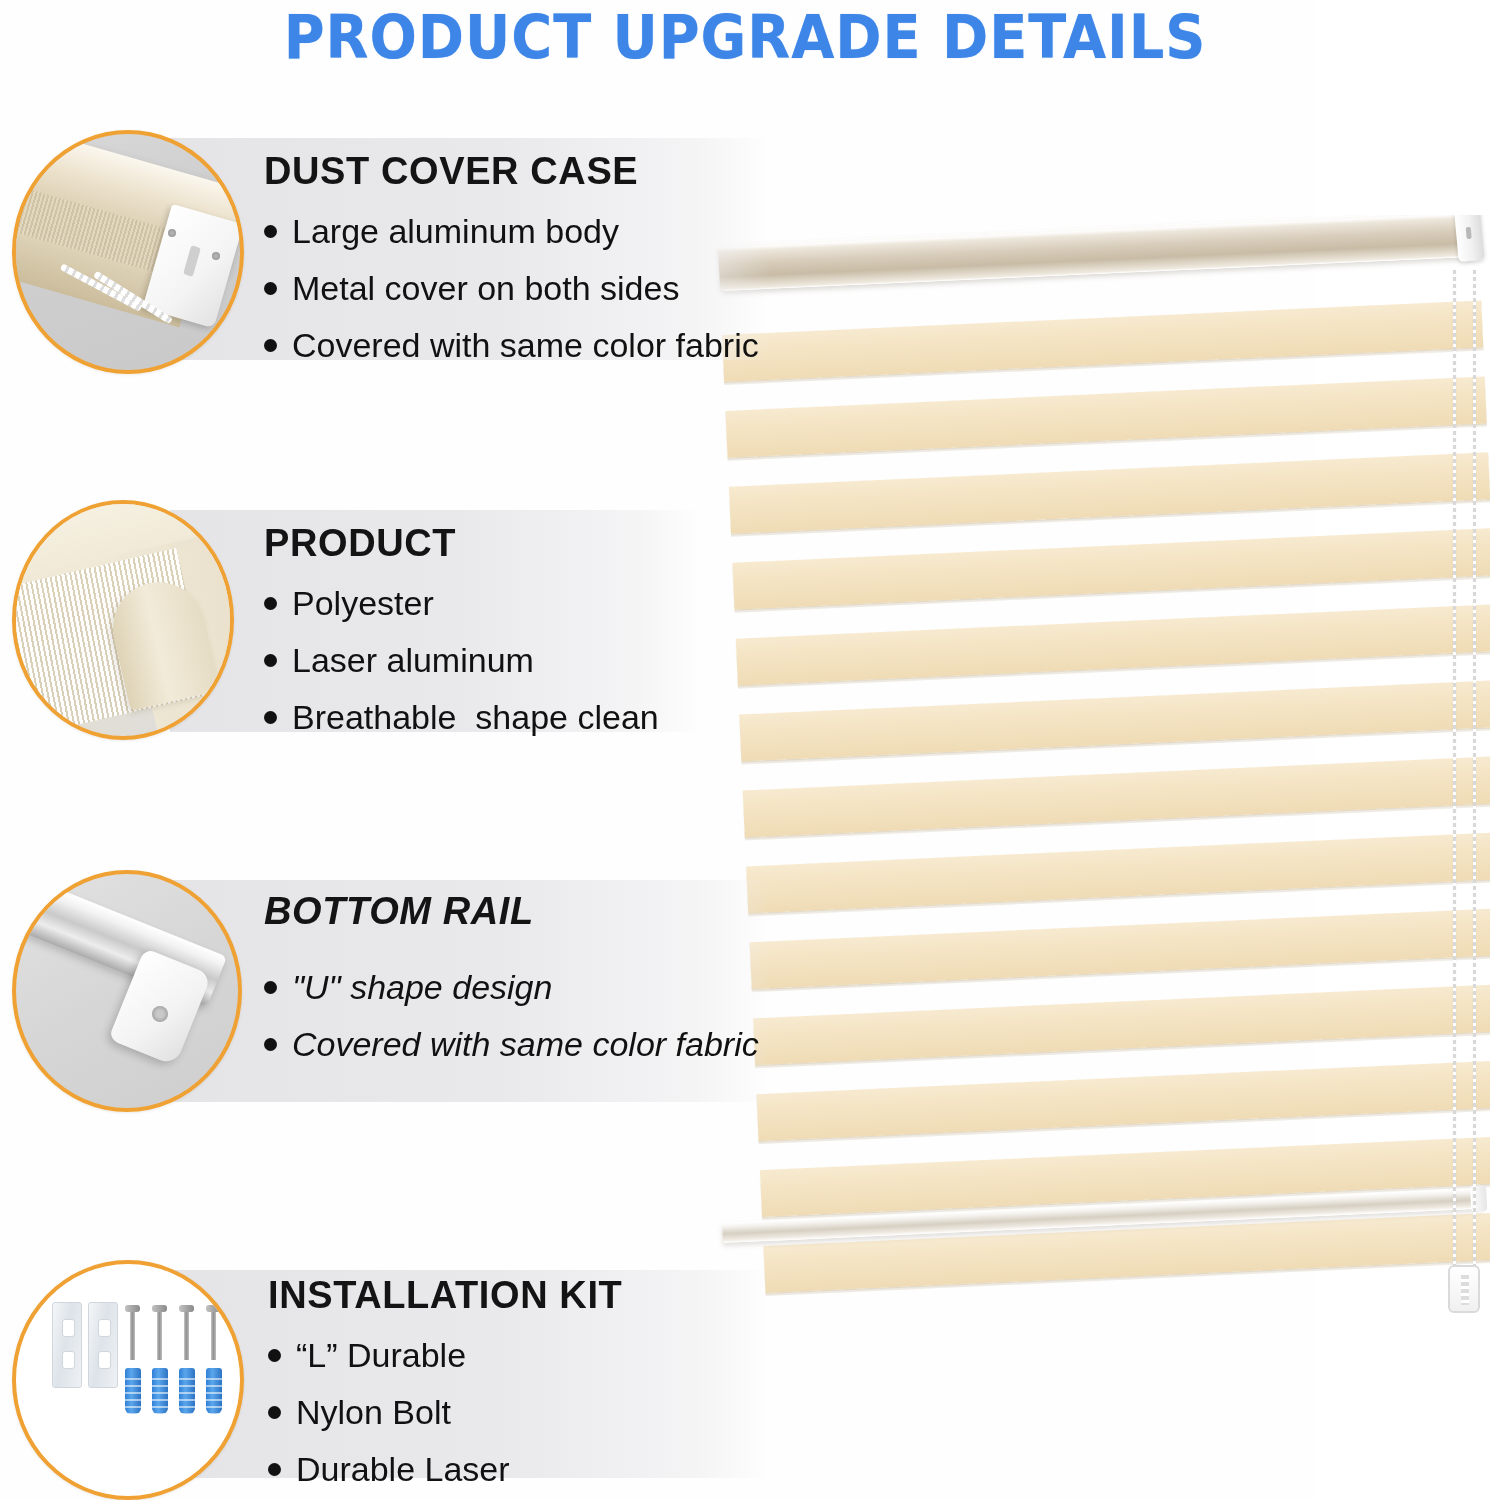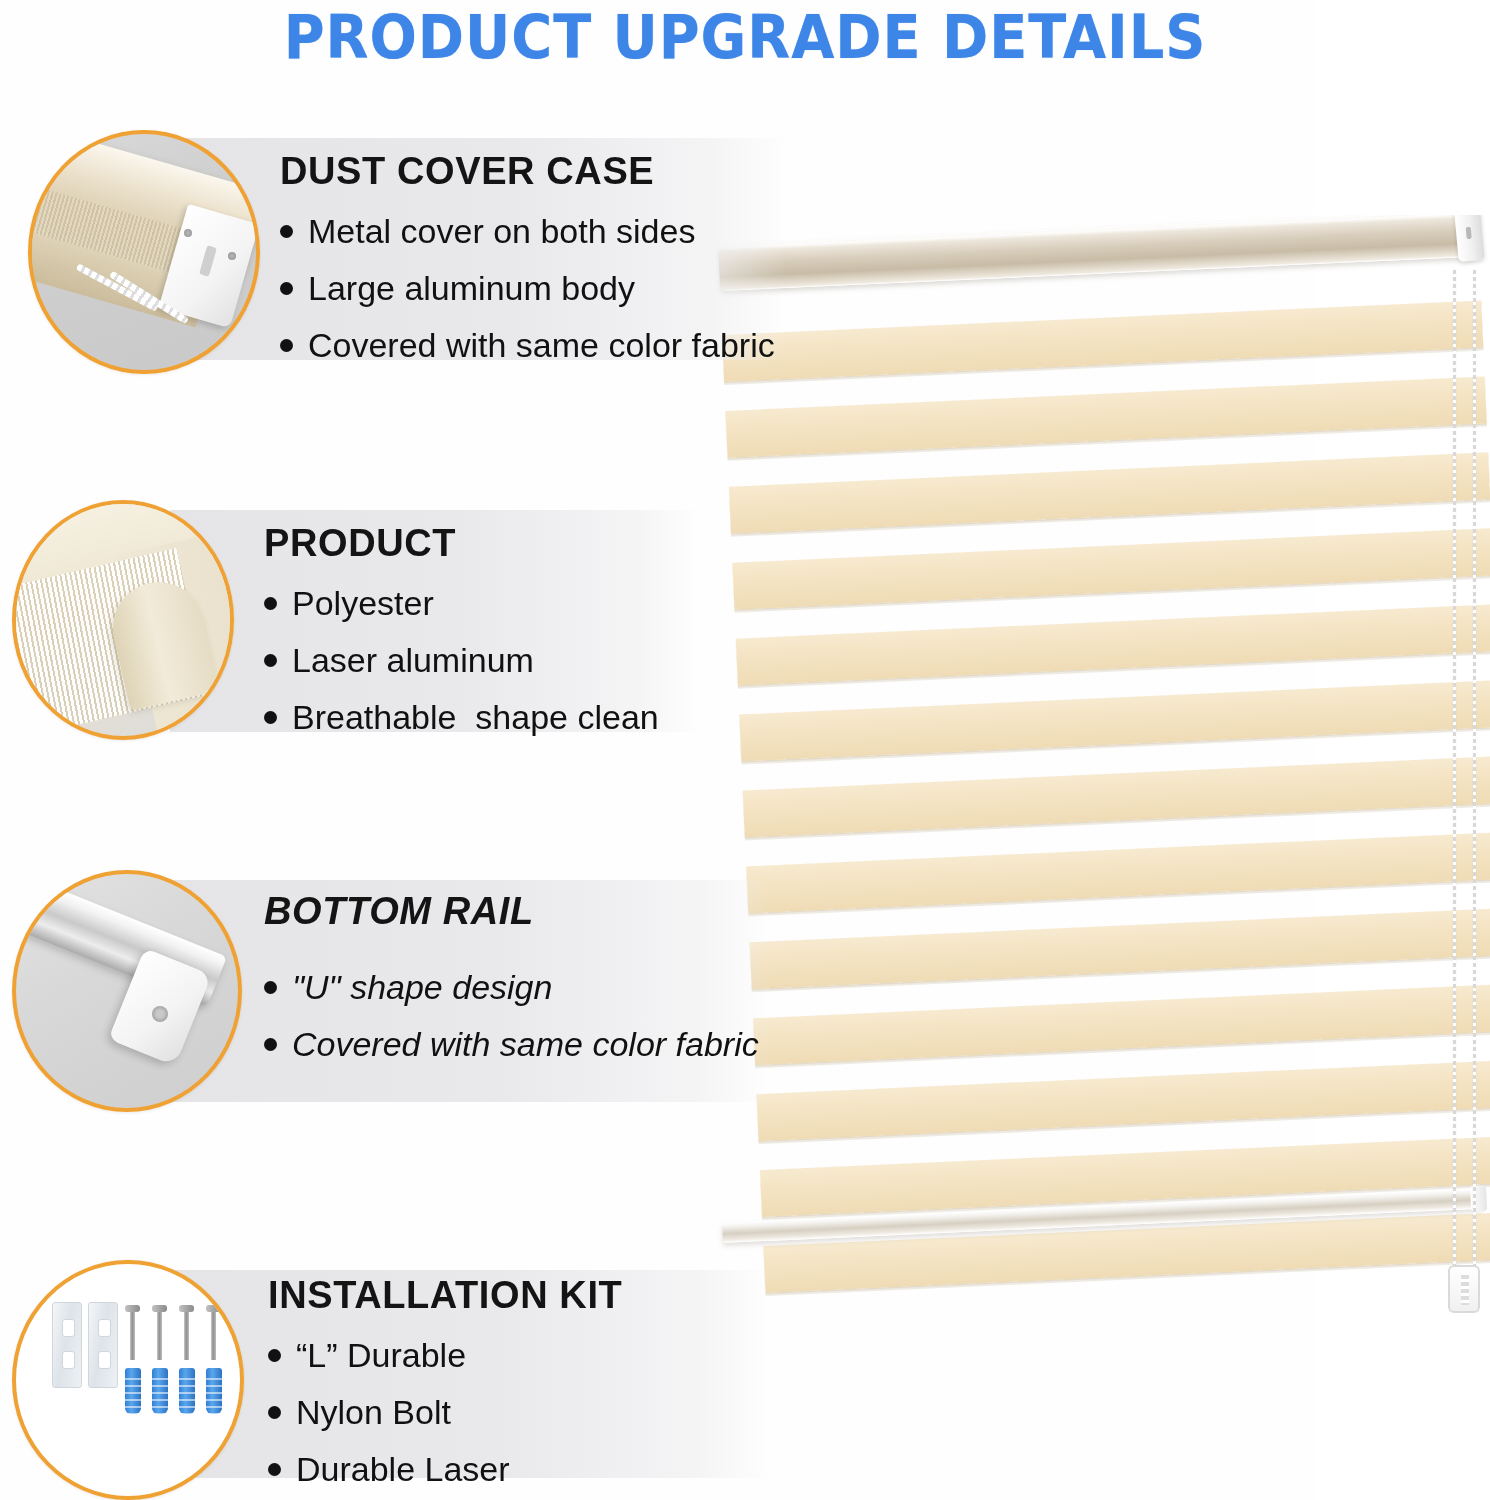--- a/index.html
+++ b/index.html
@@ -291,40 +291,40 @@
       </div>
       <div class="bottom-rail">
         <div class="bottom-rail-cap"></div>
       </div>
       <div class="chain chain-a"></div>
       <div class="chain chain-b"></div>
       <div class="chain-connector"></div>
     </div>
   </div>
 
-  <div class="feature" style="left:16px; top:120px; width:790px; height:250px;">
+  <div class="feature" style="left:0; top:120px; width:790px; height:250px;">
     <div class="panel" style="left:170px; top:18px; width:600px; height:222px;"></div>
     <div class="oval ph1" style="left:12px; top:10px; width:232px; height:244px;">
       <div class="oval-inner">
         <div class="cassette"></div>
           <div class="cassette2"></div>
           <div class="cassette3"></div>
         <div class="endcap"></div>
           <div class="keyhole"></div>
         <div class="screw s1"></div>
           <div class="screw s2"></div>
         <div class="bead b1"></div>
           <div class="bead b2"></div>
       </div>
     </div>
     <div class="panel-text" style="left:264px; top:30px; width:500px;">
       <div class="f-title">DUST COVER CASE</div>
       <ul class="f-list">
+        <li><span class="bullet"></span><span>Large aluminum body</span></li>
         <li><span class="bullet"></span><span>Metal cover on both sides</span></li>
-        <li><span class="bullet"></span><span>Large aluminum body</span></li>
         <li><span class="bullet"></span><span>Covered with same color fabric</span></li>
       </ul>
     </div>
   </div>
 
   <div class="feature" style="left:0; top:492px; width:710px; height:250px;">
     <div class="panel" style="left:170px; top:18px; width:530px; height:222px;"></div>
     <div class="oval ph2" style="left:12px; top:8px; width:222px; height:240px;">
       <div class="oval-inner">
         <div class="sheet"></div>

